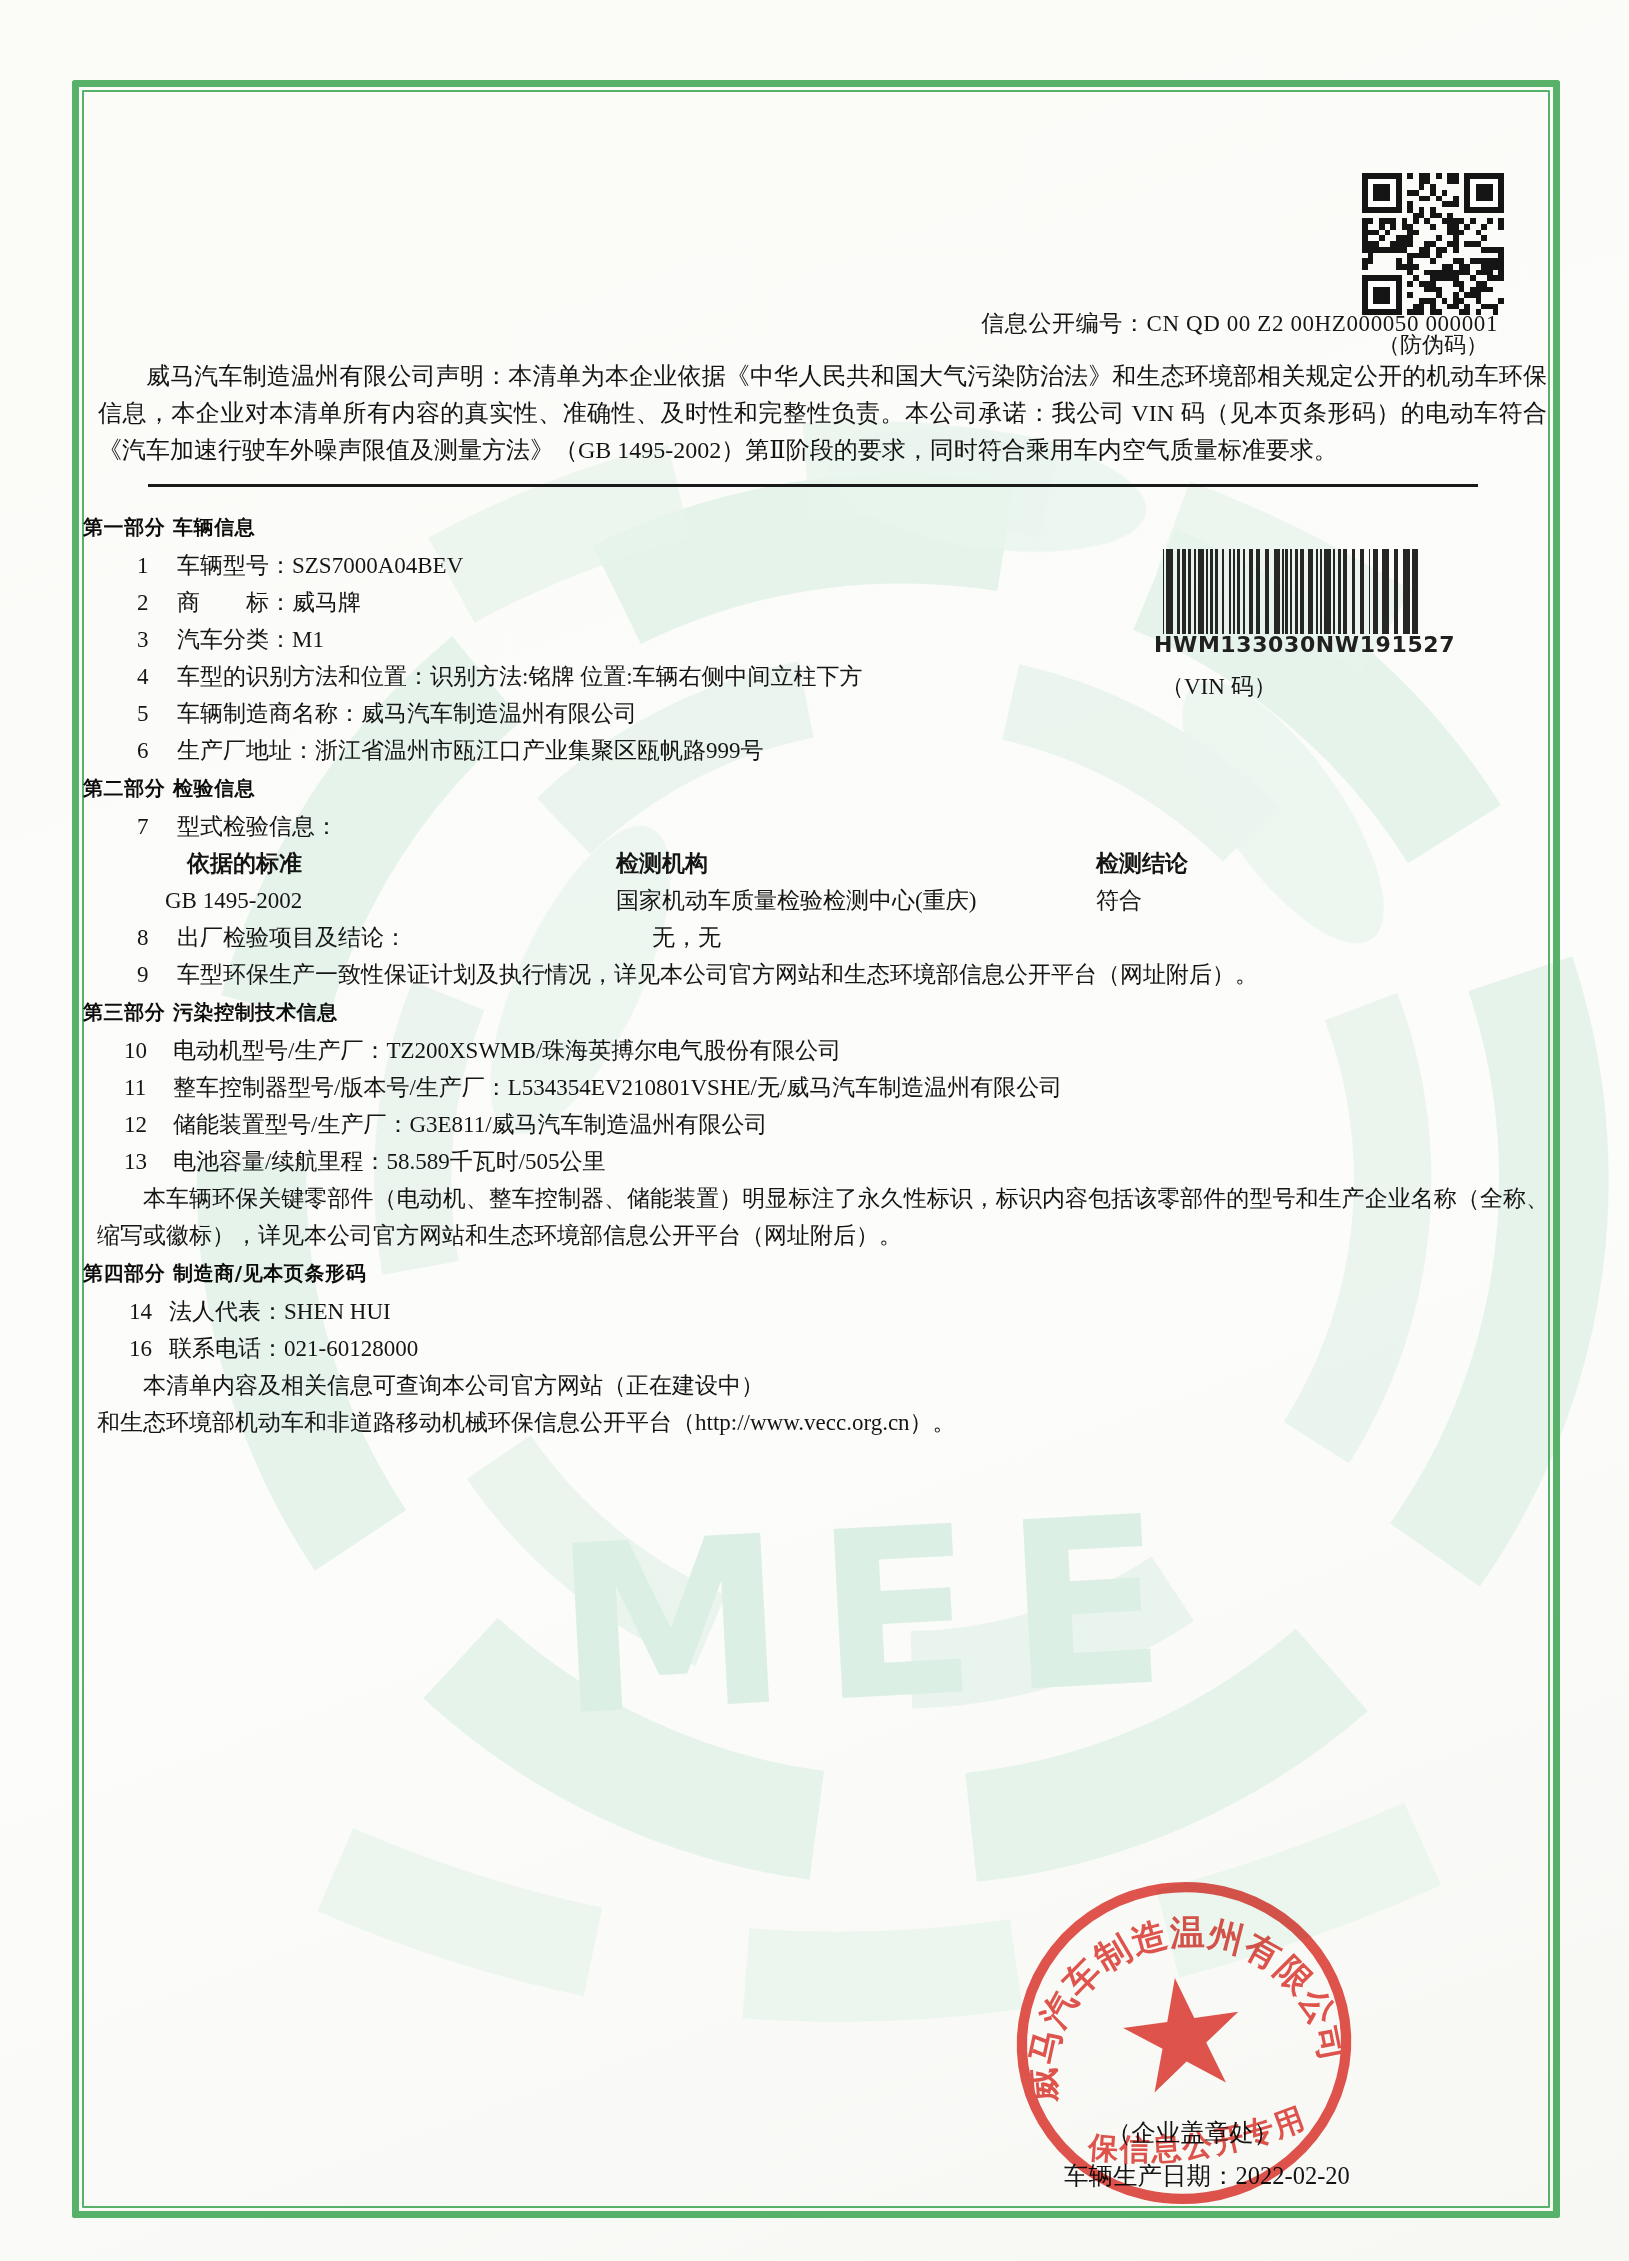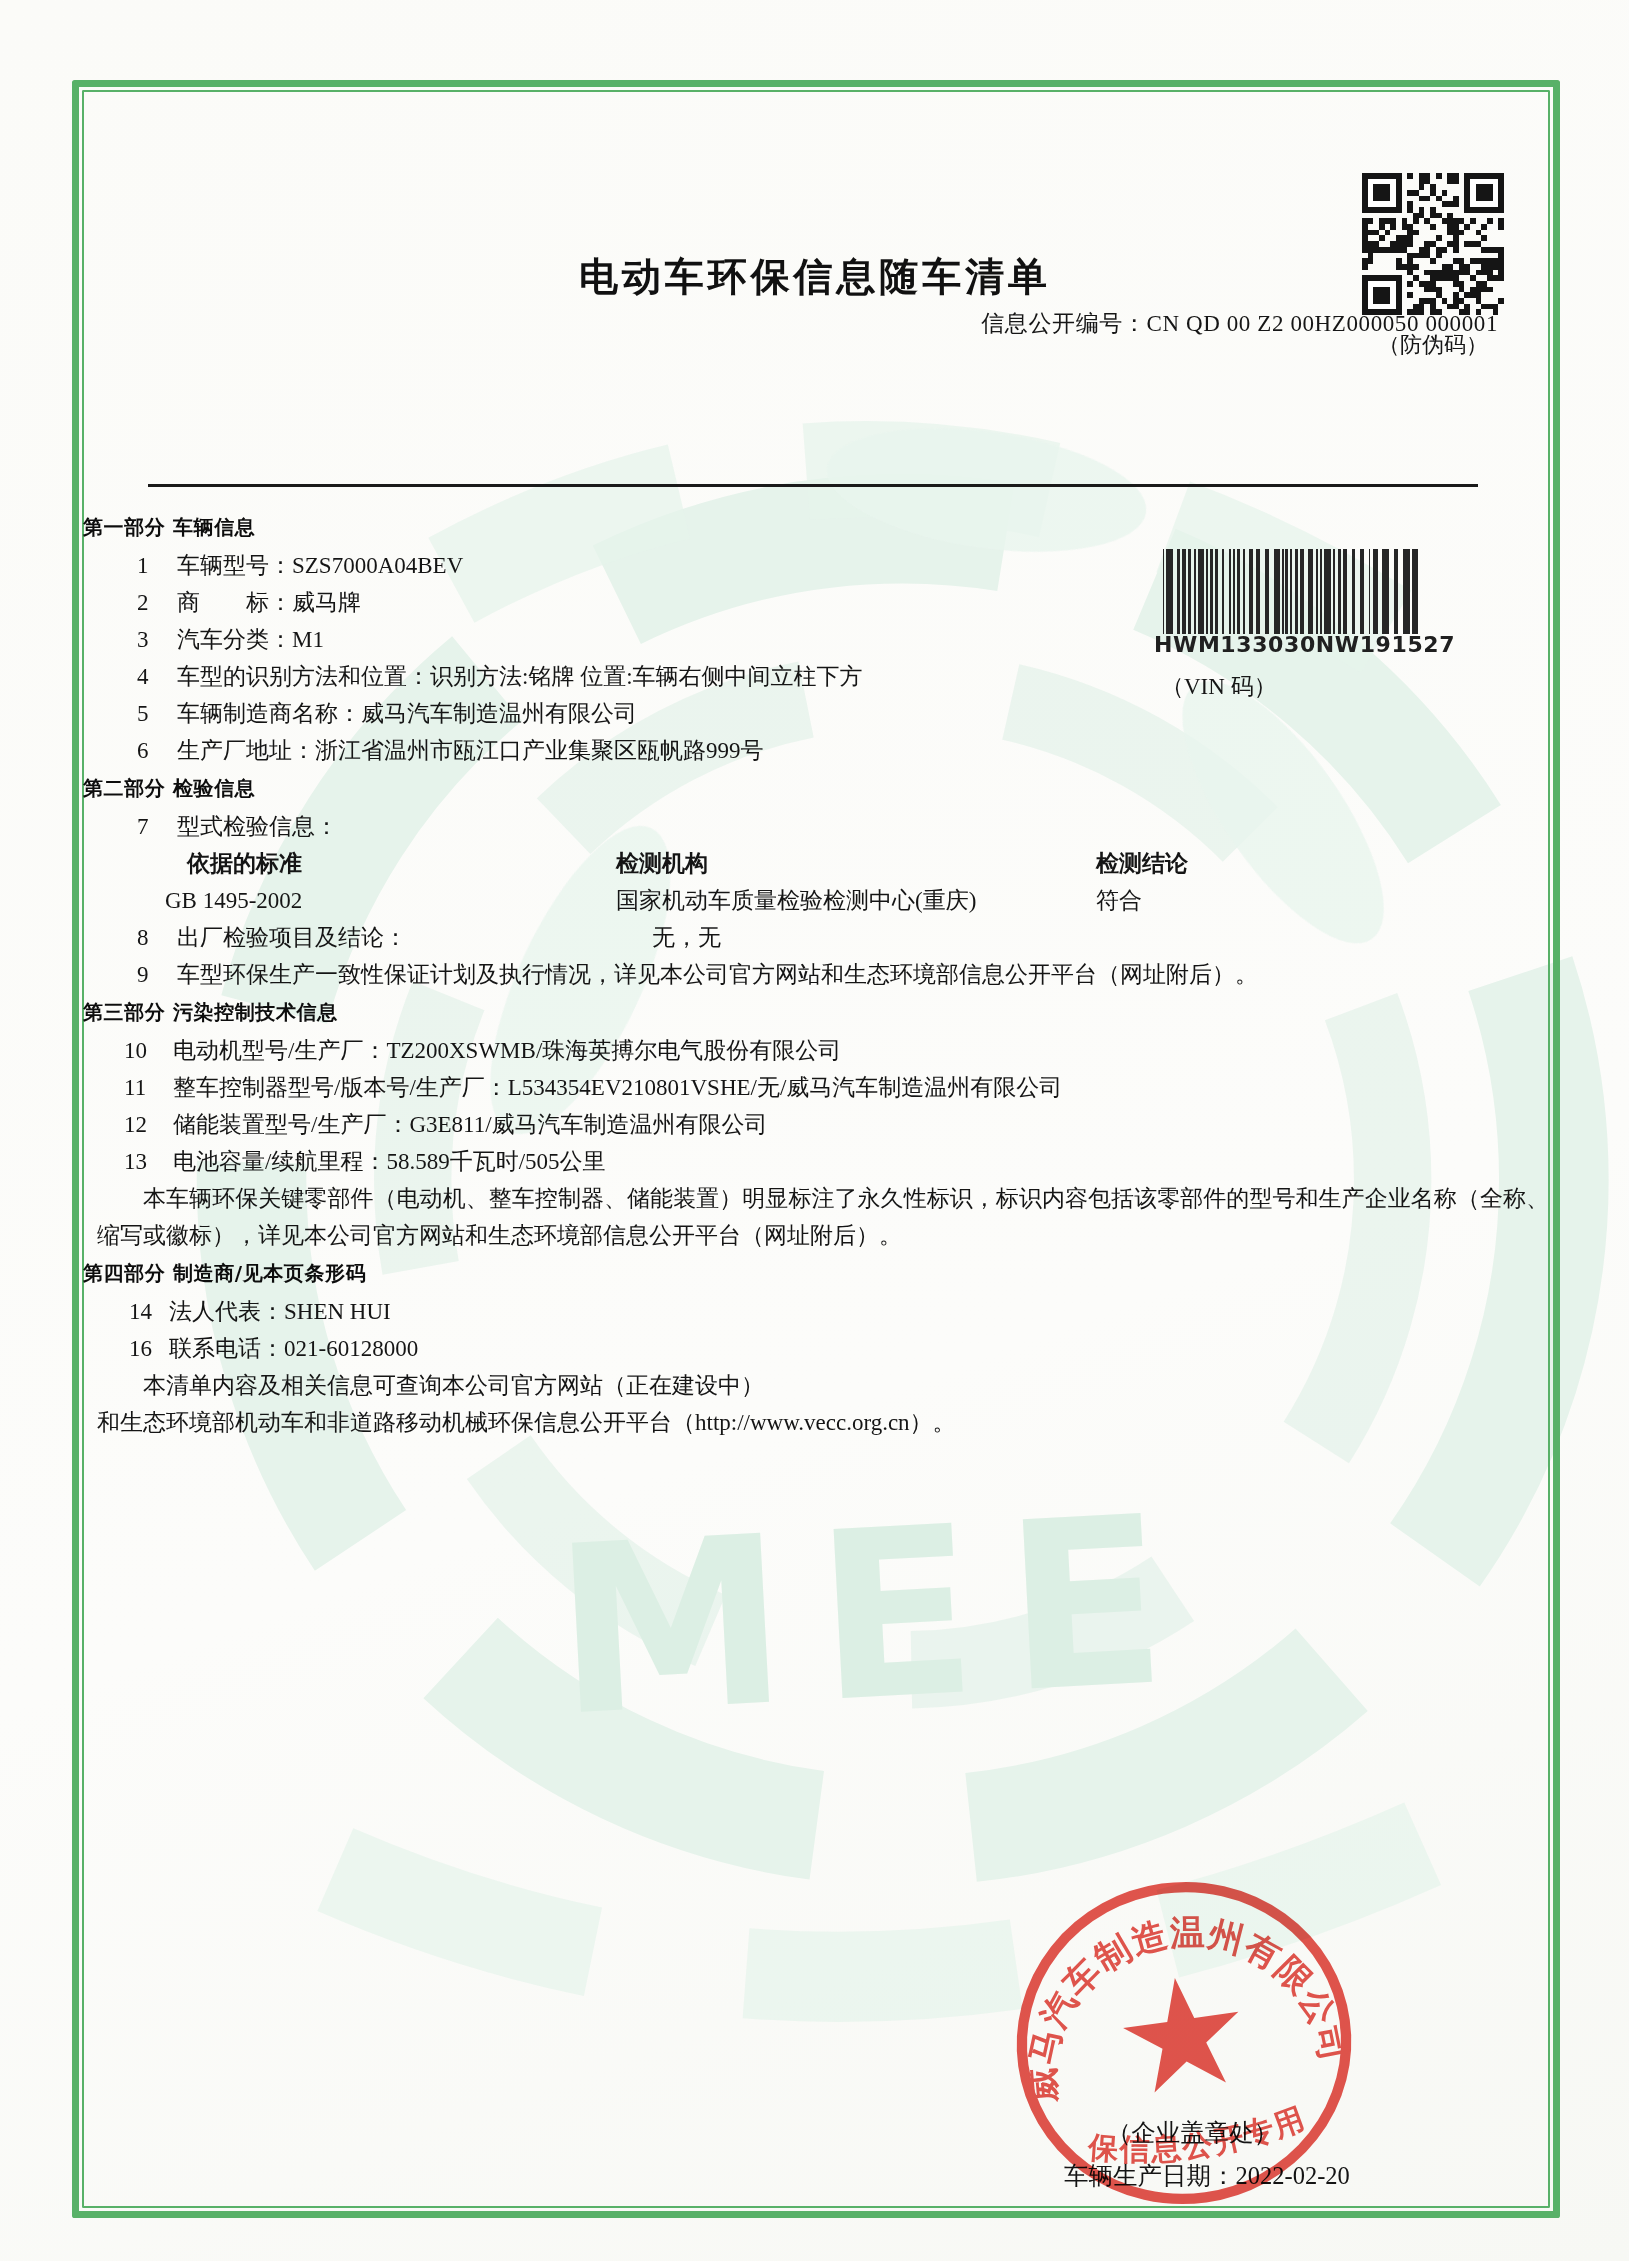--- a/index.html
+++ b/index.html
@@ -121,21 +121,20 @@
       <ellipse cx="900" cy="1520" rx="260" ry="95" transform="rotate(115 900 1520)"></ellipse>
       <ellipse cx="1530" cy="760" rx="250" ry="90" transform="rotate(8 1530 760)"></ellipse>
     </g>
   </svg>
   <div class="wm-text">MEE</div>
 
   <div class="frame-outer">
     <div class="frame-inner"></div>
   </div>
 
-  <div class="title">电动车环保信息随车清单</div>
   <div class="info-line"><span>信息公开编号：</span><span>CN QD 00 Z2 00HZ000050 000001</span></div>
 
   <div class="qr-box">
     <svg id="qr-svg" width="142" height="142" viewBox="0 0 25 25" shape-rendering="crispEdges">
         <rect x="8" y="0" width="1" height="1" fill="#151515"></rect>
         <rect x="10" y="0" width="1" height="1" fill="#151515"></rect>
         <rect x="11" y="0" width="1" height="1" fill="#151515"></rect>
         <rect x="13" y="0" width="1" height="1" fill="#151515"></rect>
         <rect x="15" y="0" width="1" height="1" fill="#151515"></rect>
         <rect x="16" y="0" width="1" height="1" fill="#151515"></rect>
@@ -350,20 +349,21 @@
         <rect x="18" y="0" width="7" height="7" fill="#151515"></rect>
         <rect x="19" y="1" width="5" height="5" fill="#fff"></rect>
         <rect x="20" y="2" width="3" height="3" fill="#151515"></rect>
         <rect x="0" y="18" width="7" height="7" fill="#151515"></rect>
         <rect x="1" y="19" width="5" height="5" fill="#fff"></rect>
         <rect x="2" y="20" width="3" height="3" fill="#151515"></rect>
       </svg>
   </div>
   <div class="antifake">（防伪码）</div>
 
+  <p class="declaration">威马汽车制造温州有限公司声明：本清单为本企业依据《中华人民共和国大气污染防治法》和生态环境部相关规定公开的机动车环保信息，本企业对本清单所有内容的真实性、准确性、及时性和完整性负责。本公司承诺：我公司 VIN 码（见本页条形码）的电动车符合《汽车加速行驶车外噪声限值及测量方法》（GB 1495-2002）第Ⅱ阶段的要求，同时符合乘用车内空气质量标准要求。</p>
   <div class="hr-sep"></div>
 
   <div class="barcode-box">
     <svg id="barcode-svg" width="258" height="85" viewBox="0 0 400 132" shape-rendering="crispEdges">
         <rect x="2" y="0" width="3" height="132" fill="#262626"></rect>
         <rect x="8" y="0" width="11" height="132" fill="#262626"></rect>
         <rect x="24" y="0" width="5" height="132" fill="#262626"></rect>
         <rect x="33" y="0" width="5" height="132" fill="#262626"></rect>
         <rect x="41" y="0" width="5" height="132" fill="#262626"></rect>
         <rect x="51" y="0" width="3" height="132" fill="#262626"></rect>

